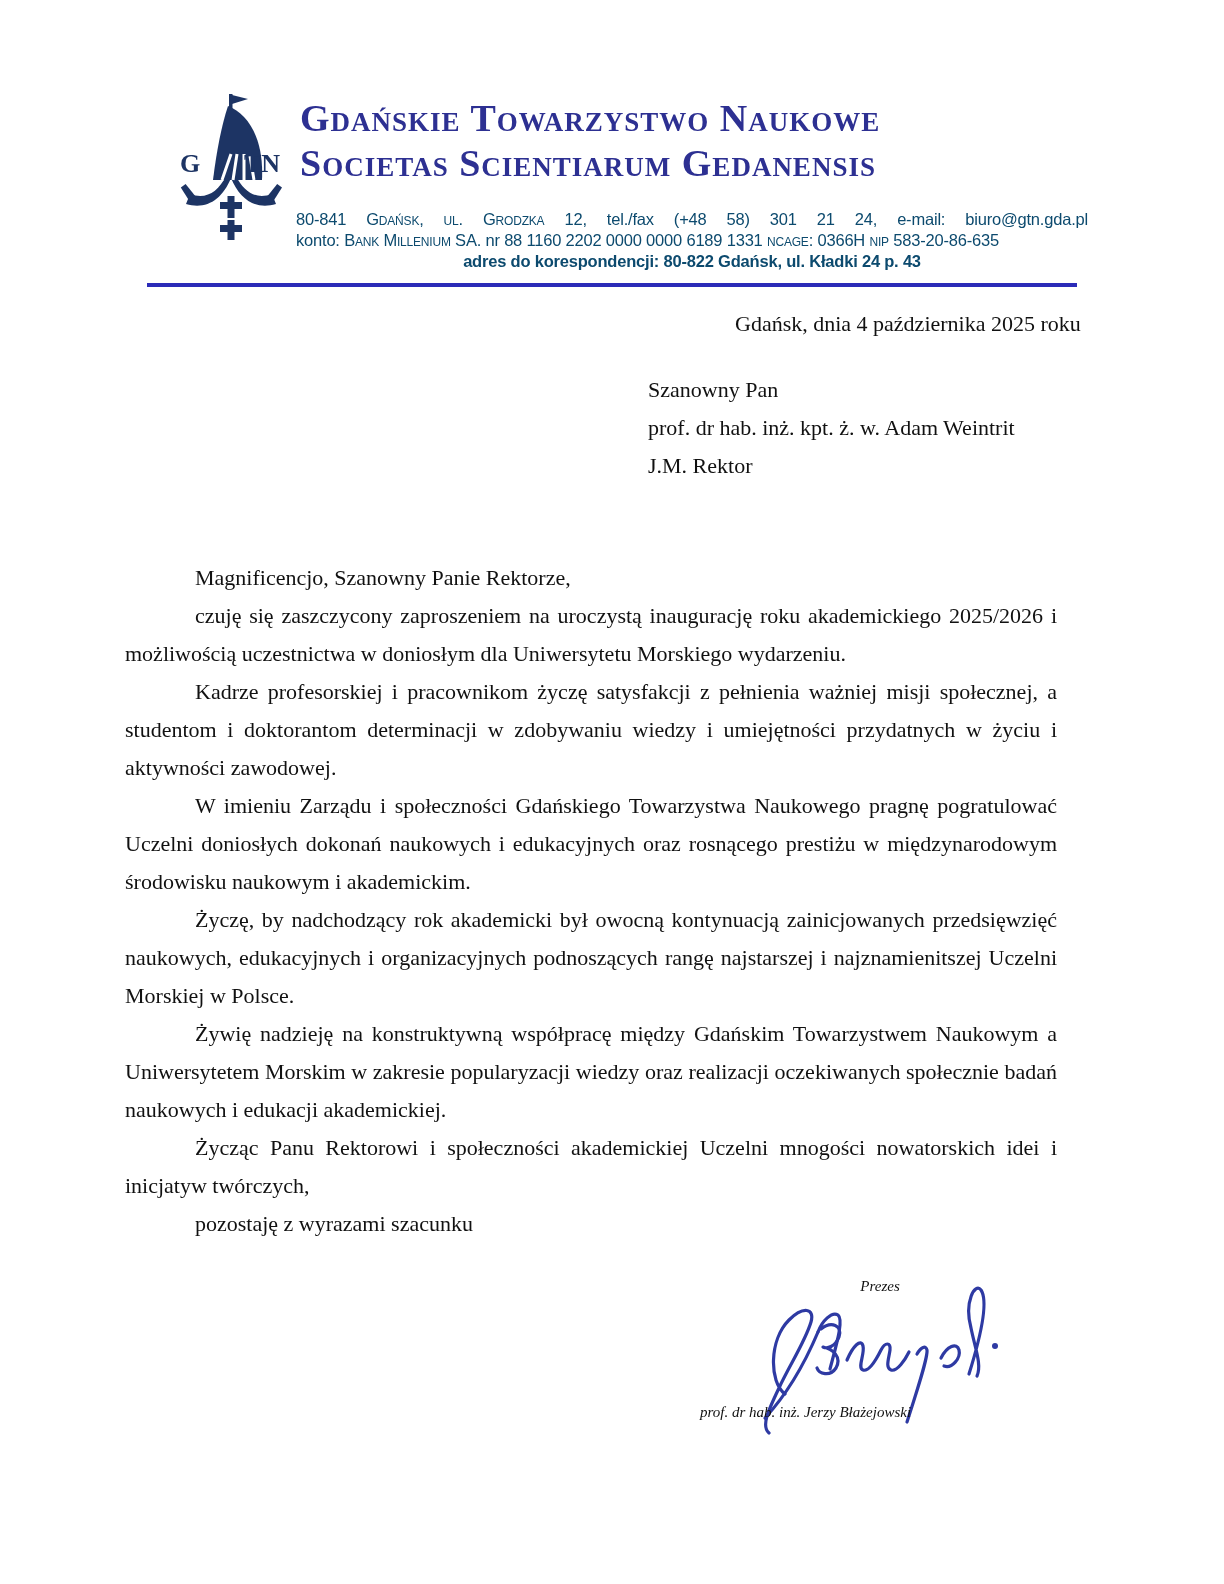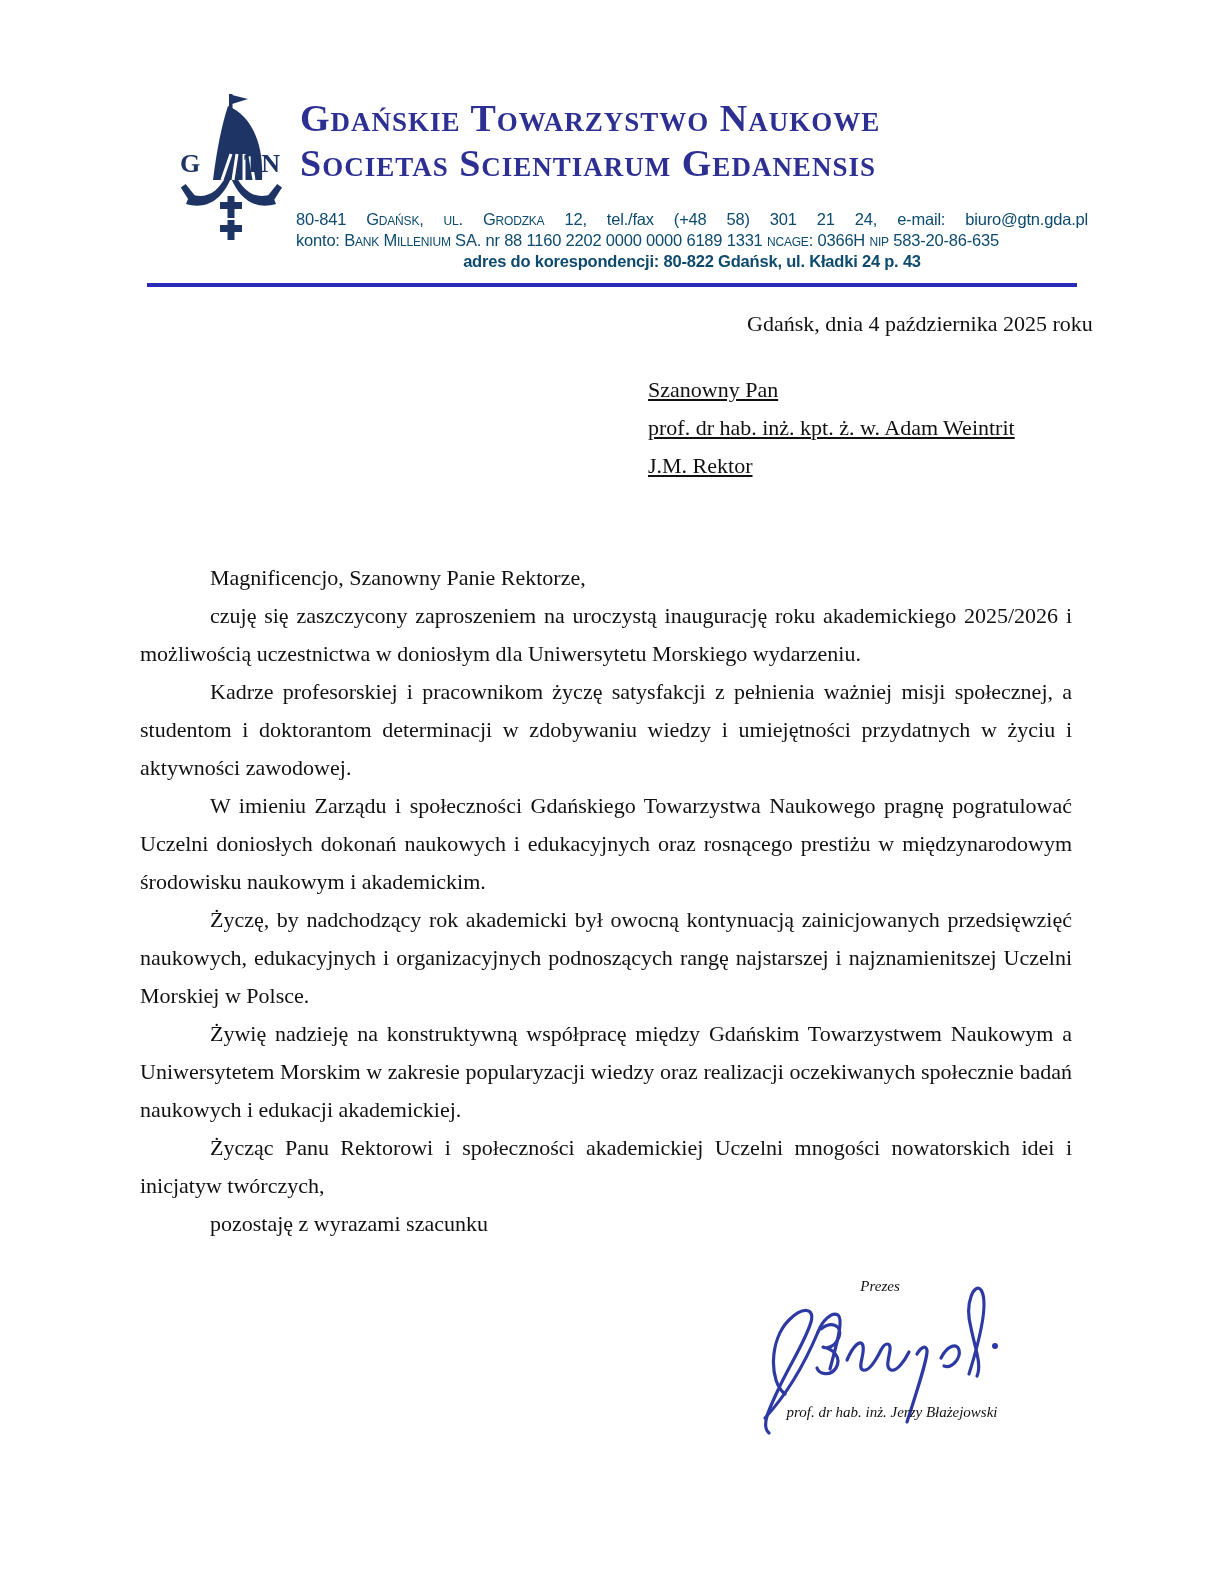--- a/index.html
+++ b/index.html
@@ -29,36 +29,36 @@
     color:#0c4a6e; letter-spacing:-0.2px;
   }
   .contact .sc { font-variant:small-caps; }
   .c1 { text-align:justify; text-align-last:justify; white-space:nowrap; }
   .c2 { white-space:nowrap; }
   .c3 { font-weight:bold; text-align:center; }
 
   .rule { position:absolute; left:147px; top:283px; width:930px; height:4px; background:#2b2bb8; }
 
   
-  .dateline { position:absolute; left:735px; top:311px; font-size:22px; white-space:nowrap;margin-left:12px; }
+  .dateline { position:absolute; left:735px; top:311px; font-size:22px; white-space:nowrap; }
 
   .recipient { position:absolute; left:648px; top:371px; font-size:22px; line-height:38px; }
-  .recipient div { white-space:nowrap;text-decoration:underline; }
+  .recipient div { white-space:nowrap; }
 
   .letter-body {
-    position:absolute; left:140px; top:559px; width:932px;
+    position:absolute; left:125px; top:559px; width:932px;
     font-size:22px; line-height:38px; text-align:justify;
   }
   .letter-body p { margin:0; text-indent:70px; }
 
   
   .signature { position:absolute; left:700px; top:1278px; width:360px; height:170px; font-size:15px;font-style:italic; }
   .sig-title { text-align:center; }
   .sig-svg { position:absolute; left:55px; top:6px; width:252px; height:152px; }
-  .sig-name { position:absolute; left:12px; top:126px; width:360px; text-align:center; white-space:nowrap; }
+  .sig-name { position:absolute; left:0; top:126px; width:360px; white-space:nowrap; }
 </style>
 </head>
 <body>
 
 <div class="page">
 
   <header>
 
     <svg class="logo" viewBox="0 0 108 150" aria-hidden="true">
       <g fill="#1d3464" stroke="none">

